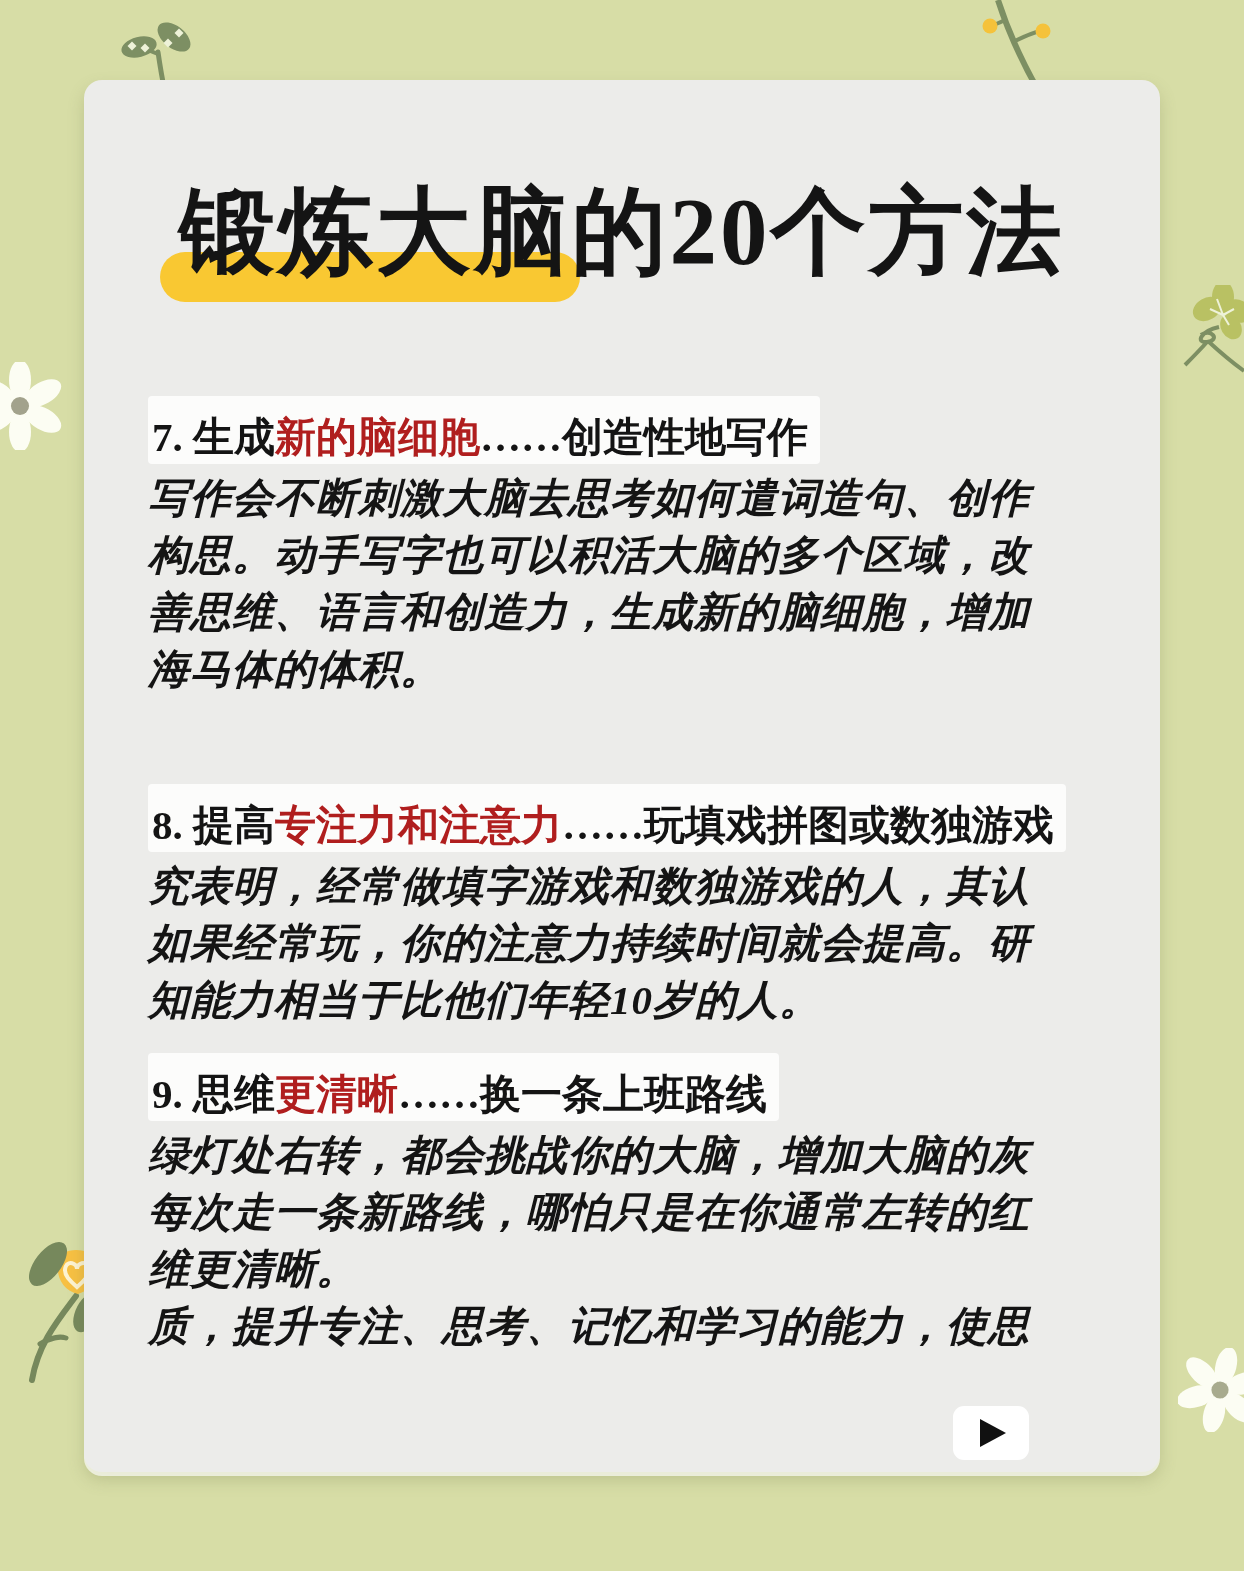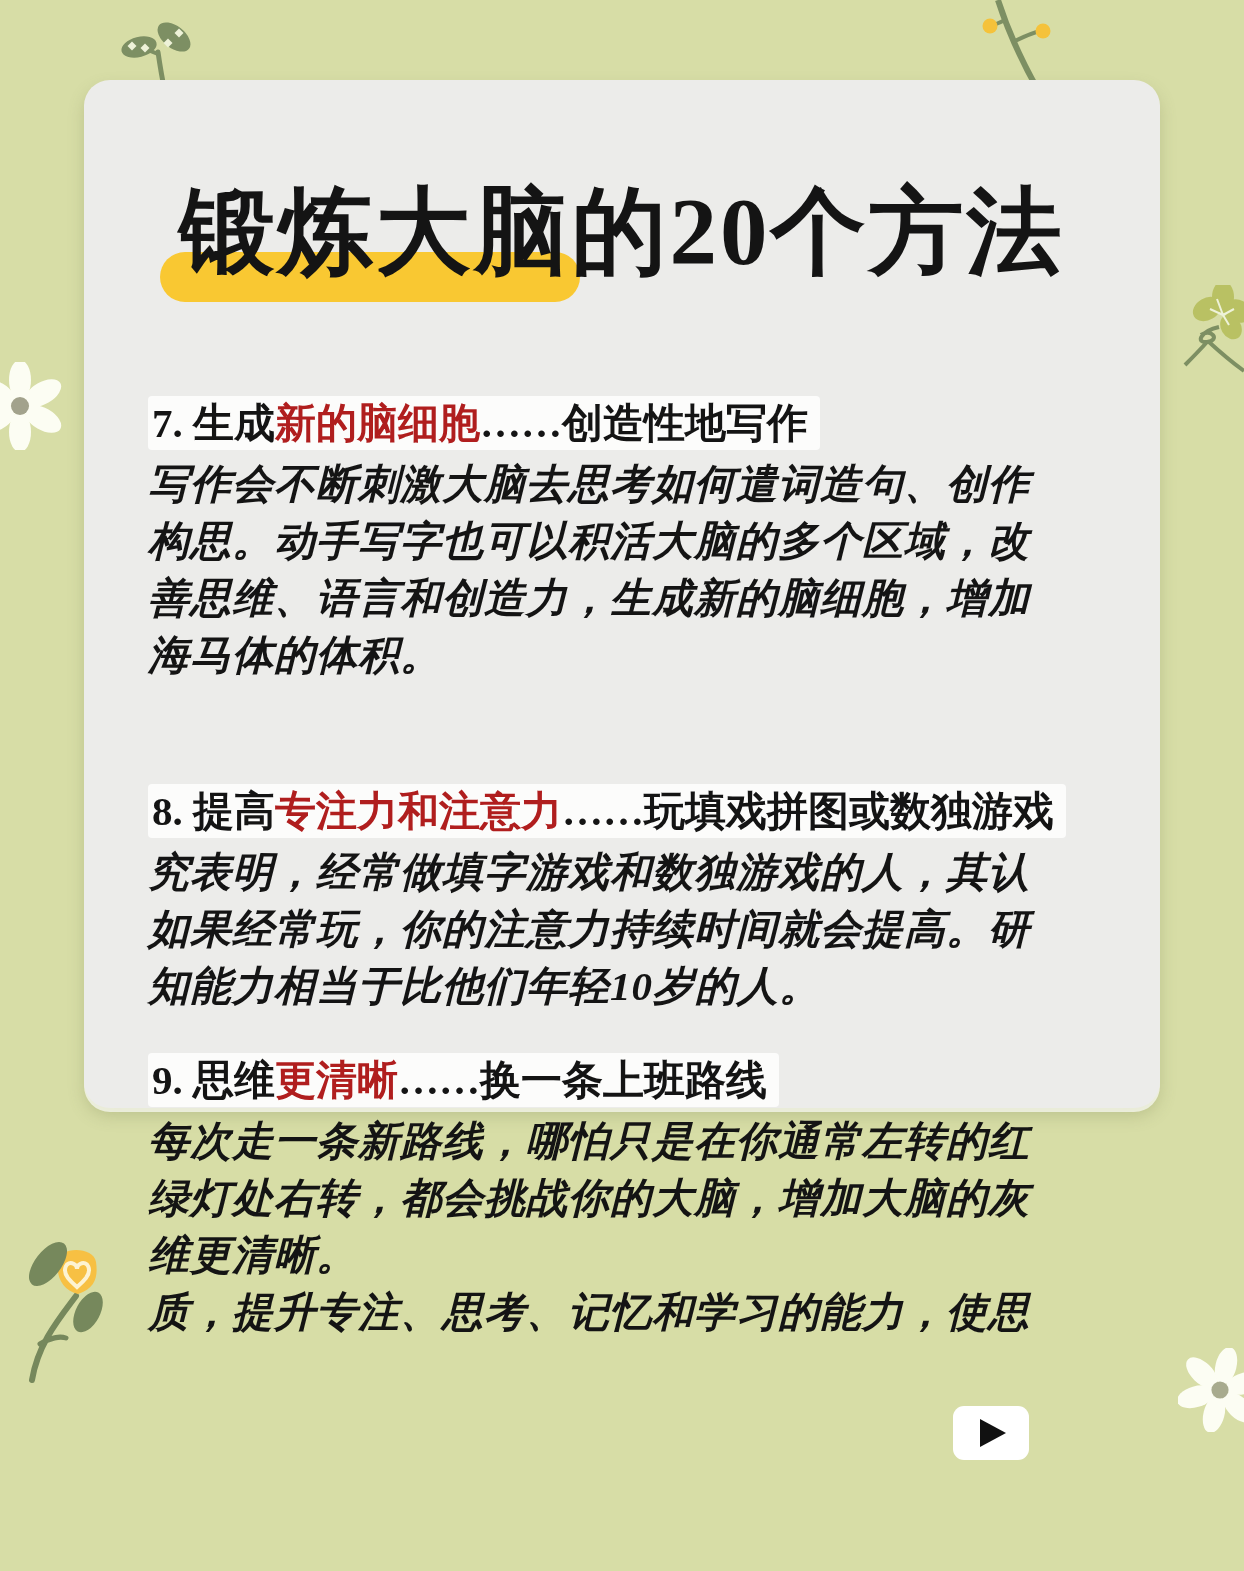--- a/index.html
+++ b/index.html
@@ -9,23 +9,23 @@
     overflow: hidden;
     background: #d7dda6;
     font-family: "Liberation Serif", "DejaVu Serif", serif;
     color: #141414;
   }
   .deco { position: absolute; z-index: 0; }
 
   .card {
     position: absolute; z-index: 1;
     left: 84px; top: 80px;
-    width: 1076px; height: 1028px;
+    width: 1076px; height: 1392px;
     background: #ececea;
-    border-radius: 26px;
+    border-radius: 18px;
     box-shadow: 0 4px 0 rgba(255,255,255,.65), 0 8px 16px rgba(110,120,70,.25);
   }
 
   .title-pill {
     position: absolute;
     left: 76px; top: 172px;
     width: 420px; height: 50px;
     border-radius: 26px;
     background: #f9c832;
   }
@@ -45,21 +45,21 @@
 
   .section { position: absolute; left: 64px; width: 960px; }
   .section-7 { top: 316px; }
   .section-8 { top: 676px; margin-top: 28px; }
   .section-9 { top: 973px; }
 
   .section-heading {
     display: inline-block;
     background: #fcfcfb;
     border-radius: 4px;
-    padding: 2px 12px 2px 4px;
+    padding: 16px 12px 2px 4px;
     font-size: 41px;
     font-weight: 800;
     line-height: 50px;
     white-space: nowrap;
   }
   .section-heading .em { color: #b01e1e; }
 
   .section-body {
     margin-top: 6px;
     font-size: 41px;
@@ -170,22 +170,22 @@
     <div class="section-body">
       <div class="line">究表明，经常做填字游戏和数独游戏的人，其认</div>
       <div class="line">如果经常玩，你的注意力持续时间就会提高。研</div>
       <div class="line">知能力相当于比他们年轻10岁的人。</div>
     </div>
   </div>
 
   <div class="section section-9">
     <div class="section-heading"><span>9. 思维</span><span class="em">更清晰</span><span>……换一条上班路线</span></div>
     <div class="section-body">
+      <div class="line">绿灯处右转，都会挑战你的大脑，增加大脑的灰</div>
       <div class="line">每次走一条新路线，哪怕只是在你通常左转的红</div>
-      <div class="line">绿灯处右转，都会挑战你的大脑，增加大脑的灰</div>
       <div class="line">维更清晰。</div>
       <div class="line">质，提升专注、思考、记忆和学习的能力，使思</div>
     </div>
   </div>
 
   <div class="play-button">
     <svg width="40" height="34" viewBox="0 0 40 34">
       <polygon points="9,3 35,17 9,31" fill="#111111"></polygon>
     </svg>
   </div>

